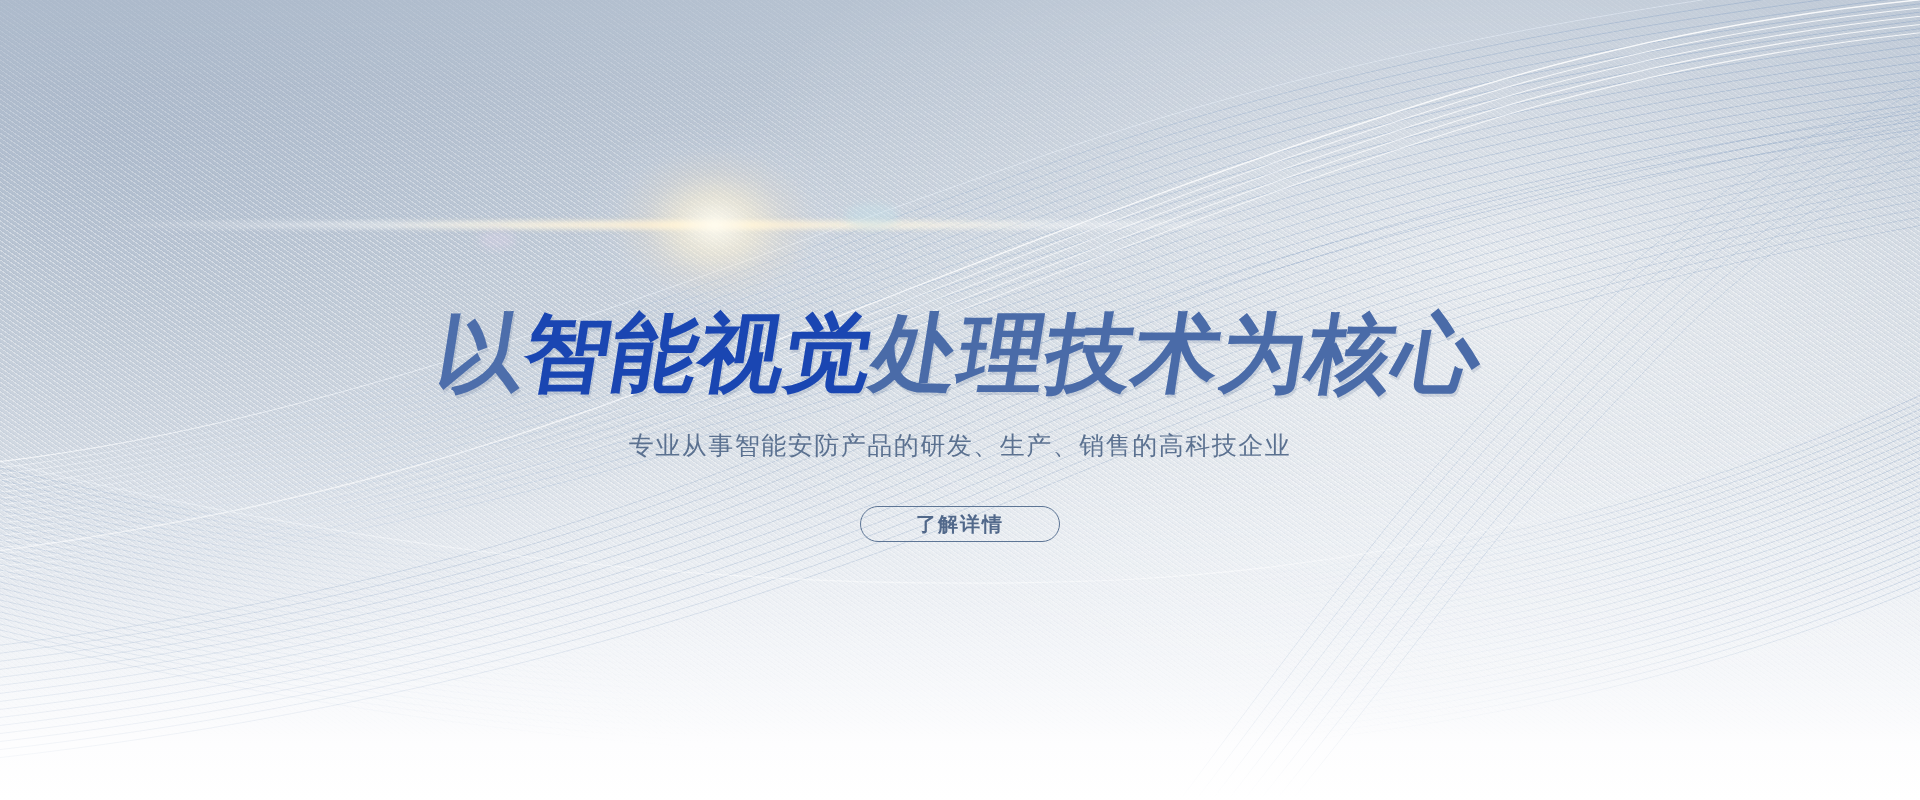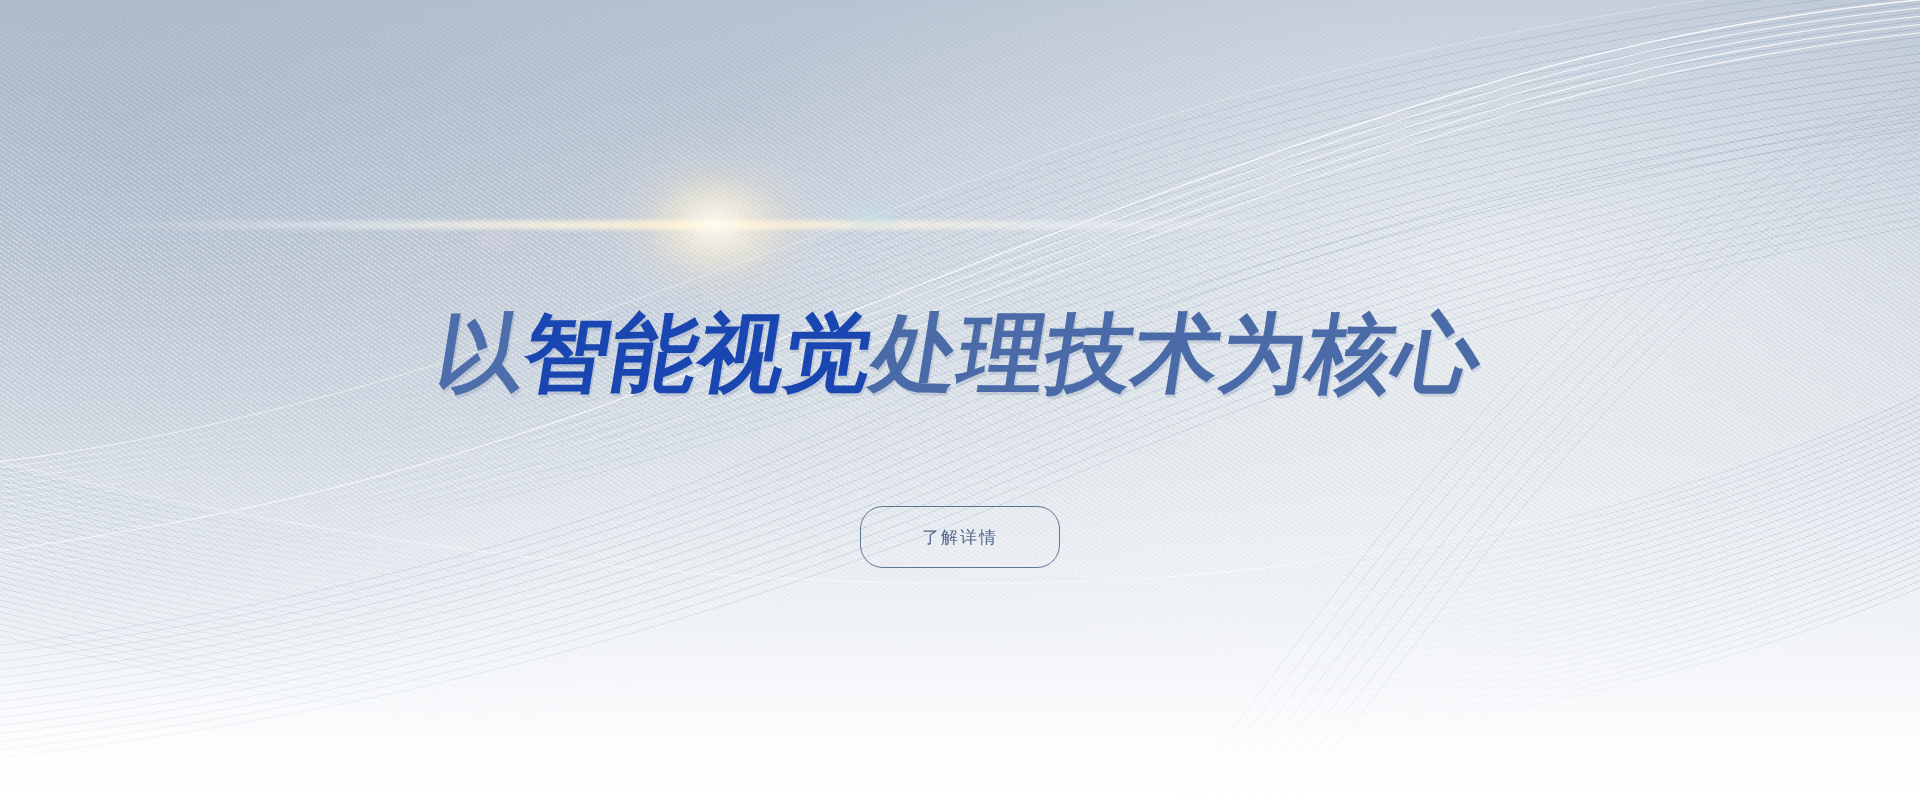--- a/index.html
+++ b/index.html
@@ -218,32 +218,33 @@
     right: 0;
     top: 506px;
     display: flex;
     justify-content: center;
   }
   .cta-button {
     display: inline-flex;
     align-items: center;
     justify-content: center;
     width: 200px;
-    height: 62px;
+    height: 36px;
     box-sizing: border-box;
     border: 1px solid #5d7595;
     border-radius: 23px;
     background: transparent;
     color: #4f6party;
     color: #51688a;
-    font-size: 17px;
+    font-size: 20px;
     letter-spacing: 2px;
     font-family: "DejaVu Sans", "Liberation Sans", sans-serif;
     cursor: pointer;
     padding: 0;
+    font-weight: bold;
   }
 </style>
 </head>
 <body>
 
 <div class="banner">
 
   <div class="bg-layer shade-left"></div>
   <div class="bg-layer sheen-right"></div>
 
@@ -390,19 +391,20 @@
     <div class="streak-warm"></div>
     <div class="core"></div>
     <div class="ghost-a"></div>
     <div class="ghost-b"></div>
   </div>
 
   <div class="content">
 
     <h1 class="headline"><span class="seg seg-a">以</span><span class="seg seg-b">智能视觉</span><span class="seg seg-c">处理技术为核心</span></h1>
 
+    <p class="subtitle">专业从事智能安防产品的研发、生产、销售的高科技企业</p>
 
     <div class="cta-wrap">
       <button class="cta-button">了解详情</button>
     </div>
 
   </div>
 </div>
 
 </body></html>

